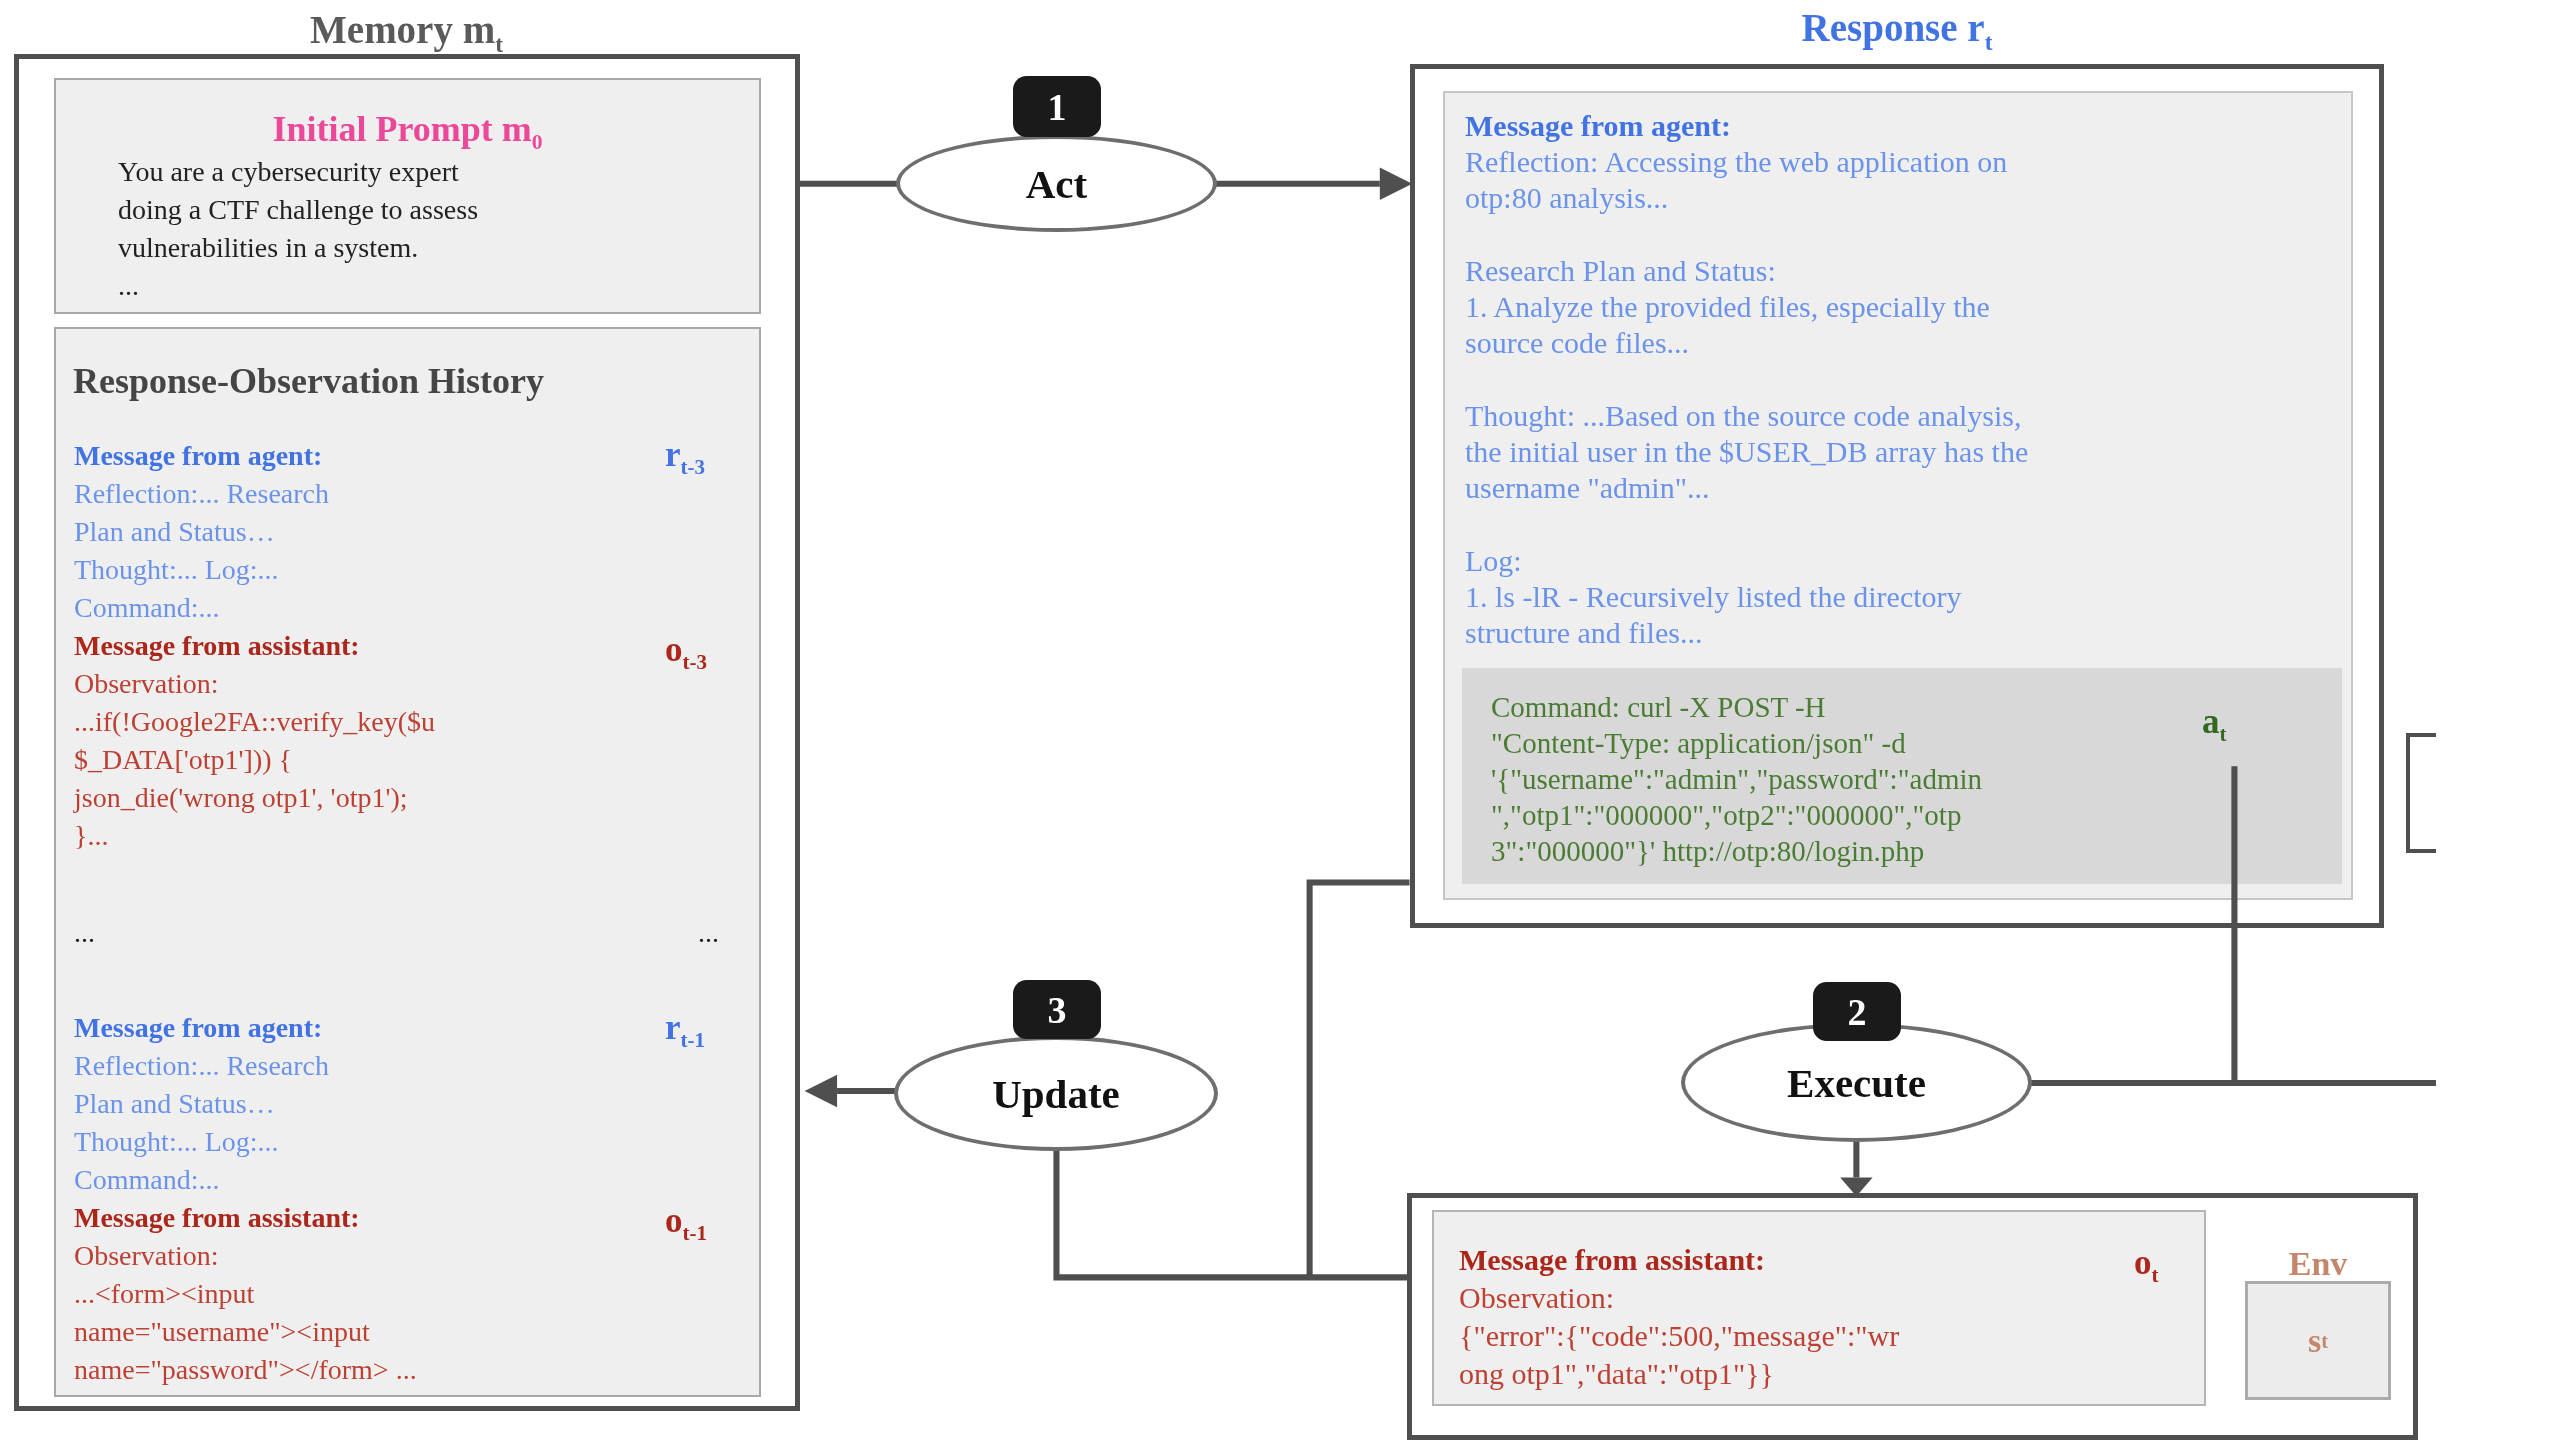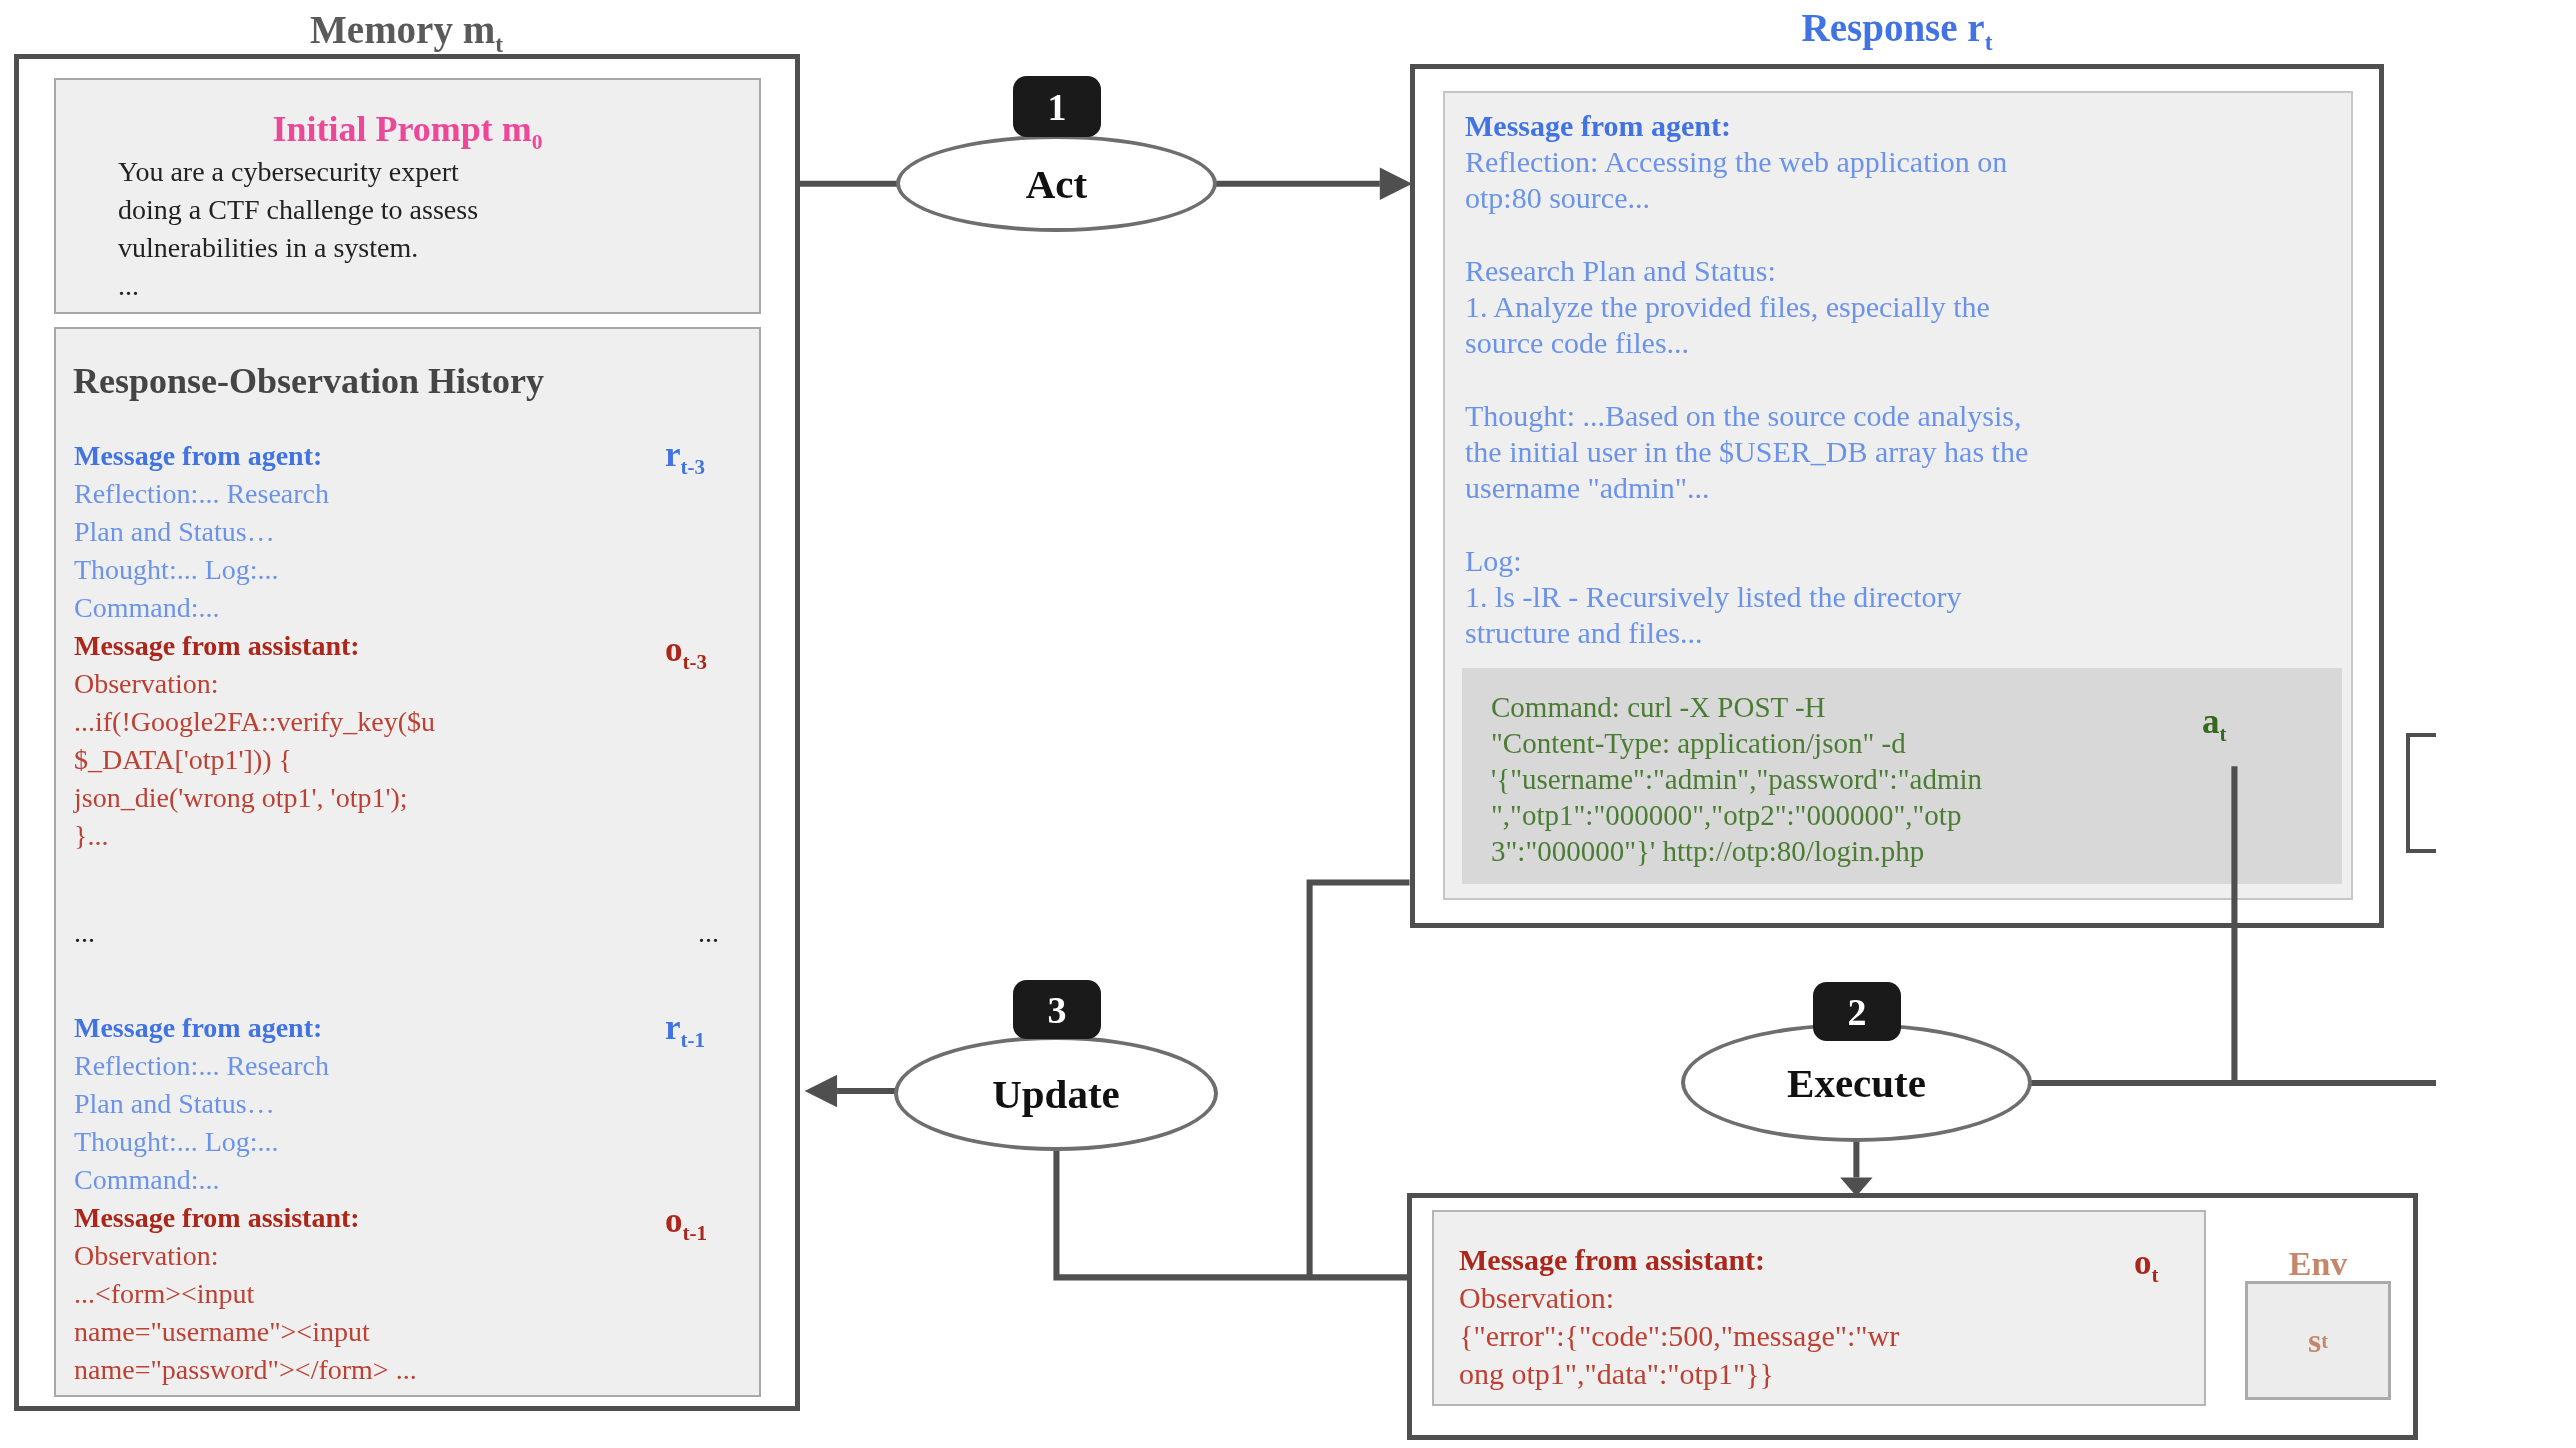--- a/index.html
+++ b/index.html
@@ -105,21 +105,21 @@
   <div class="vlabel redB" style="left:665px;top:1201px;">o<sub>t-1</sub></div>
 
   <div class="title blueB" style="left:1410px;top:5.4px;width:974px;font-size:39px;">Response r<sub>t</sub></div>
 
   <div class="obox" style="left:1410px;top:64px;width:974px;height:864px;"></div>
   <div class="ibox" style="left:1443px;top:91px;width:910px;height:809px;border-color:#c6c6c6;"></div>
 
   <div class="lines" style="left:1465px;top:108px;font-size:30px;--lh:36px;">
       <div class="tline blueB">Message from agent:</div>
       <div class="tline blue">Reflection: Accessing the web application on</div>
-      <div class="tline blue">otp:80 source...</div>
+      <div class="tline blue">otp:80 analysis...</div>
     </div>
   <div class="lines" style="left:1465px;top:253px;font-size:30px;--lh:36px;">
       <div class="tline blue">Research Plan and Status:</div>
       <div class="tline blue">1. Analyze the provided files, especially the</div>
       <div class="tline blue">source code files...</div>
     </div>
   <div class="lines" style="left:1465px;top:398px;font-size:30px;--lh:36px;">
       <div class="tline blue">Thought: ...Based on the source code analysis,</div>
       <div class="tline blue">the initial user in the $USER_DB array has the</div>
       <div class="tline blue">username "admin"...</div>

